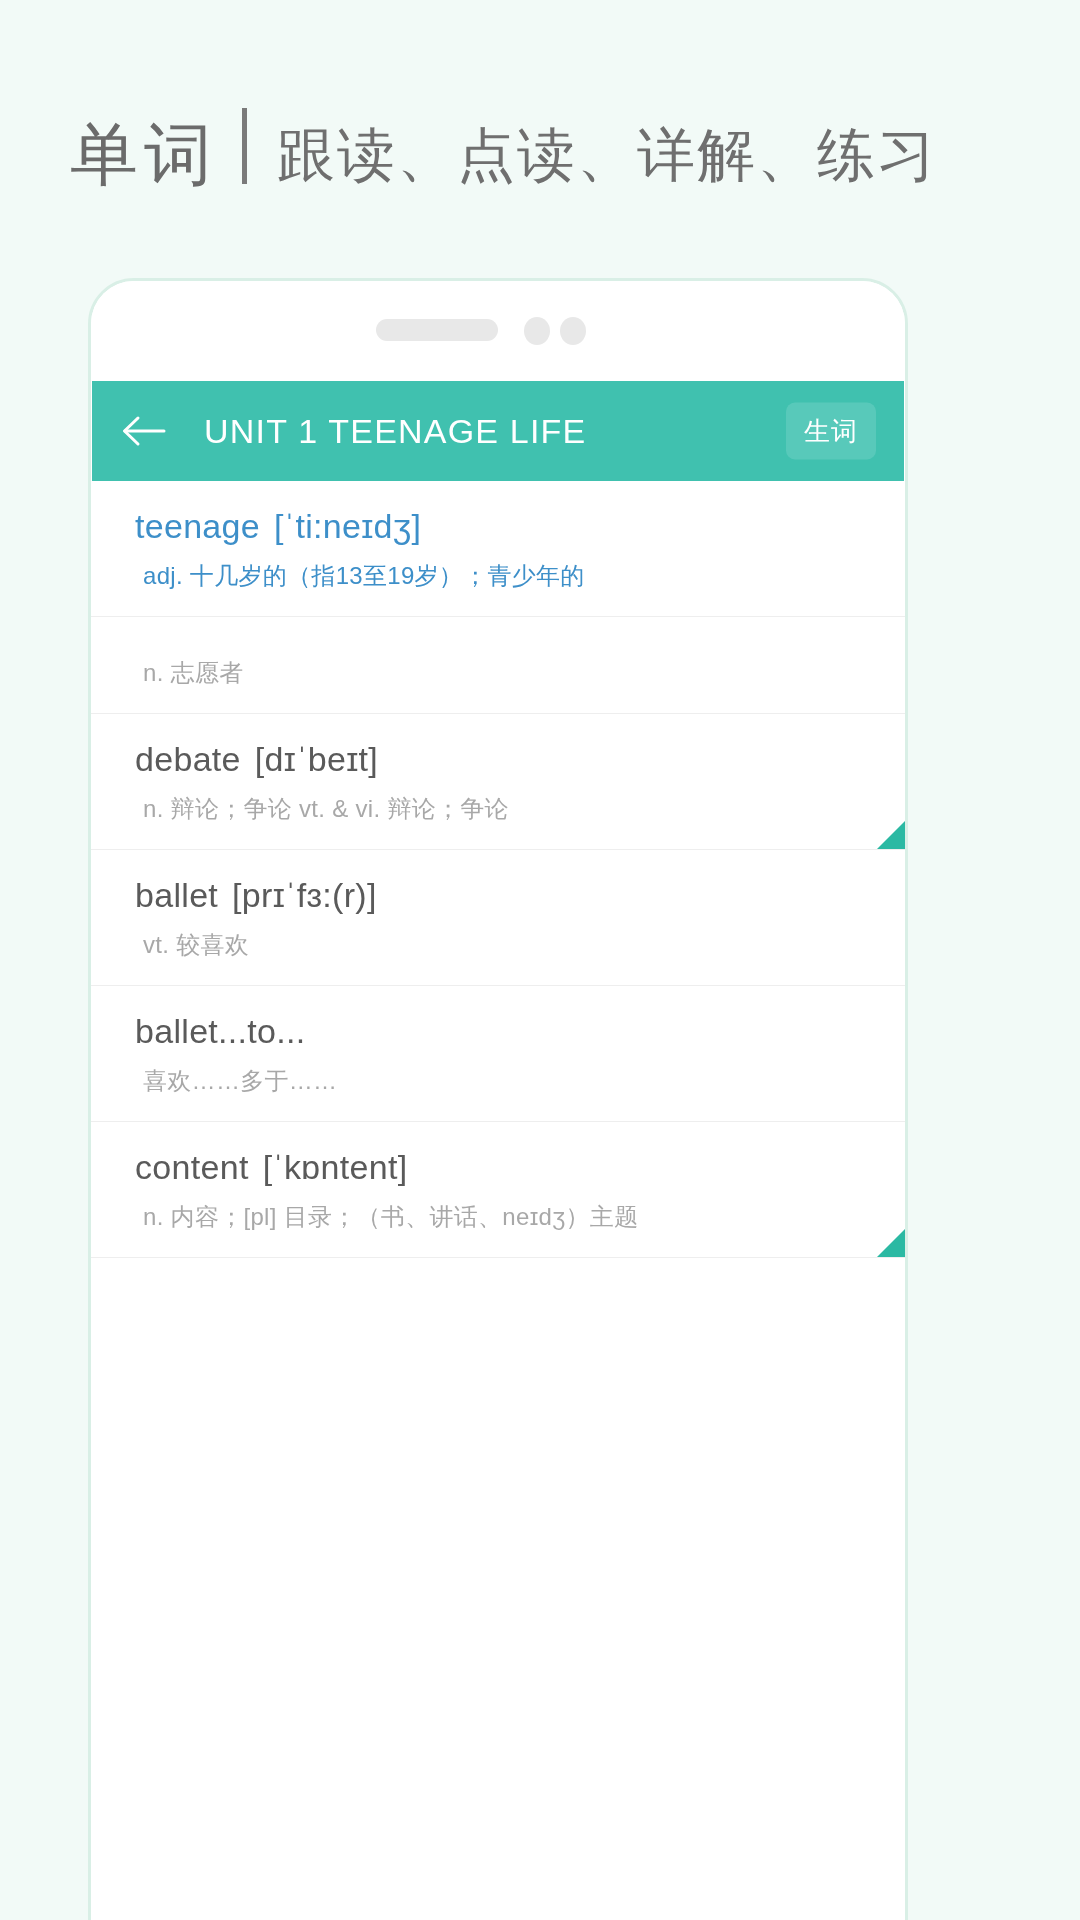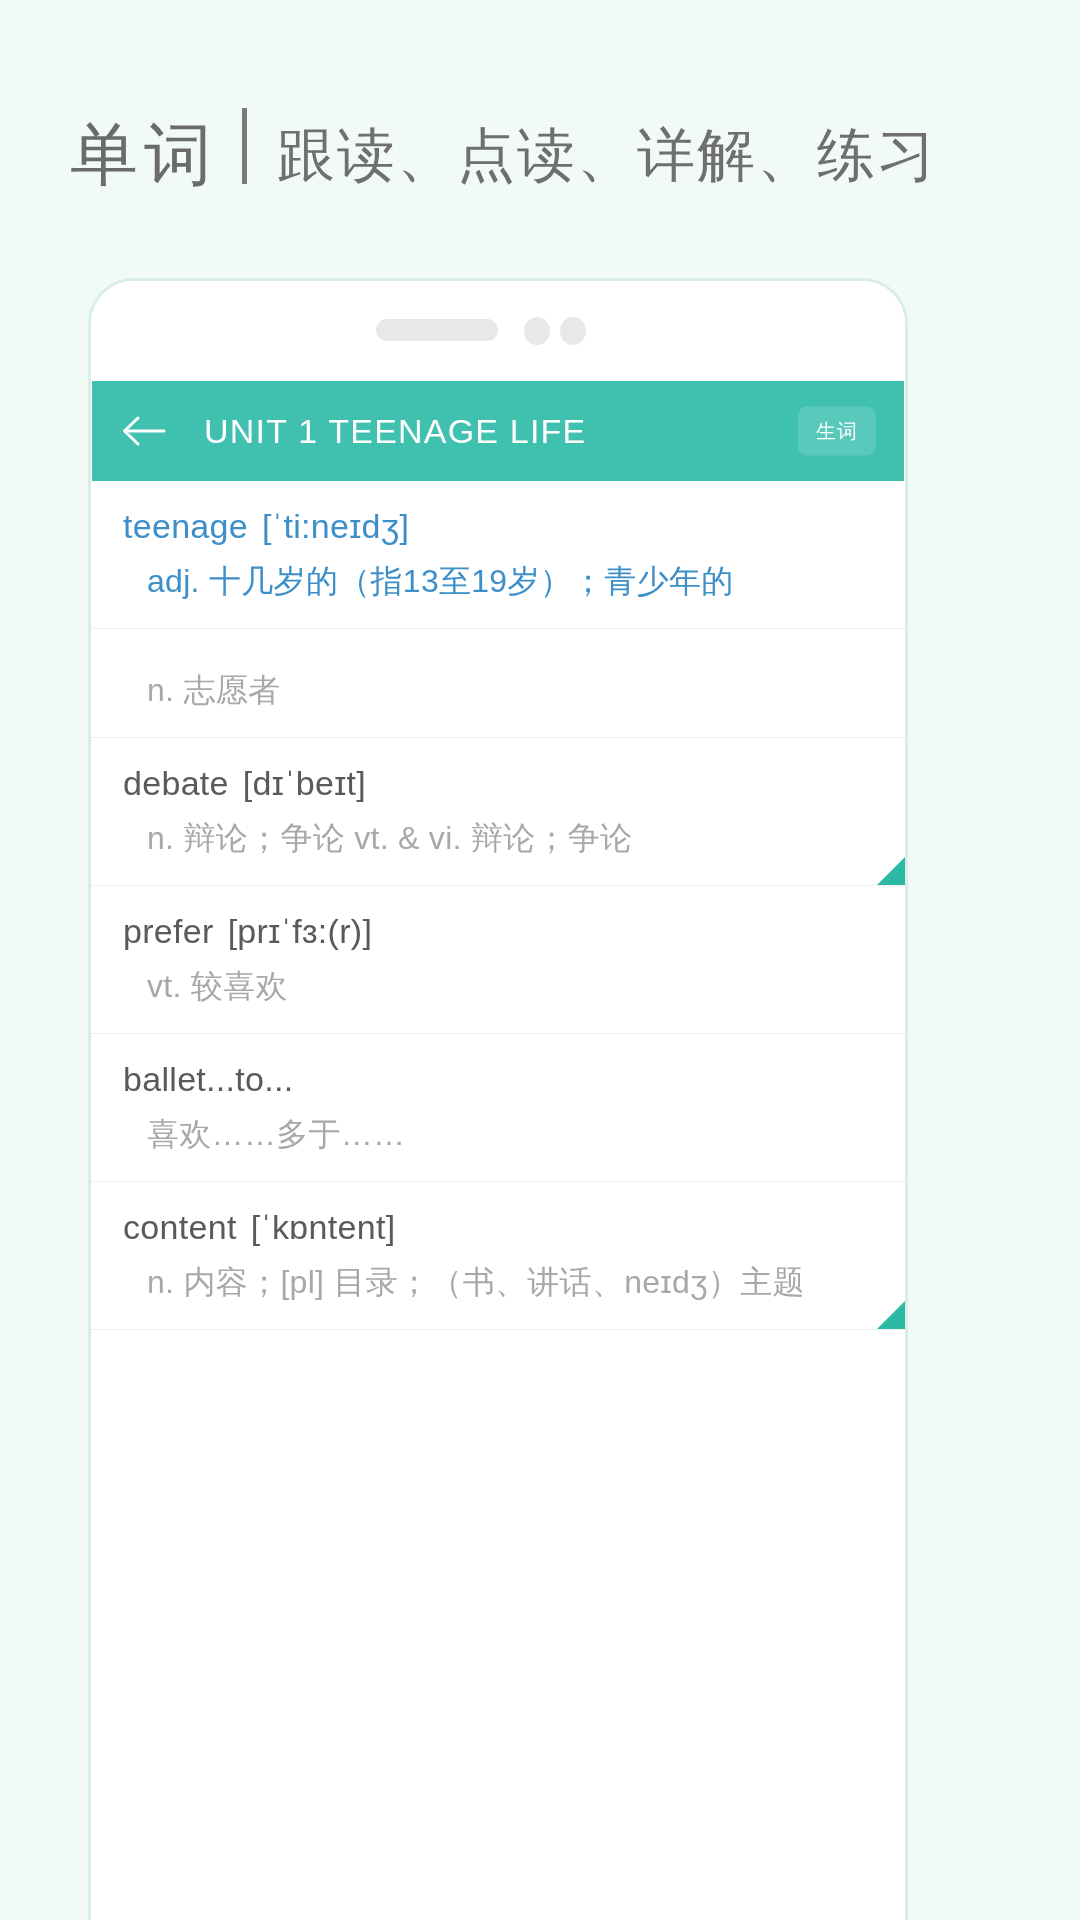--- a/index.html
+++ b/index.html
@@ -59,41 +59,41 @@
     width:54px; height:54px; display:flex; align-items:center; justify-content:center;
     margin-left:12px; cursor:pointer;
   }
   .back-icon svg { display:block; }
   .appbar-title {
     margin-left:34px; color:#ffffff; font-size:34px; letter-spacing:1.2px;
     font-weight:400; white-space:nowrap;
   }
   .newword-badge {
     position:absolute; right:28px; top:50%; transform:translateY(-50%);
-    background:#58c9ba; color:#ffffff; font-size:20px;
+    background:#58c9ba; color:#ffffff; font-size:26px;
     padding:11px 18px; border-radius:9px; letter-spacing:1px;
     cursor:pointer;
   }
 
   
   .wordlist { background:#fff; }
   .word-item {
     position:relative;
-    padding:26px 34px 24px 32px;
+    padding:26px 34px 24px 44px;
     border-bottom:1px solid #eeeeee;
   }
   .word-item:first-child { border-top:none; }
   .word-head {
     font-size:34px; color:#5a5a5a; font-weight:400;
     letter-spacing:0.3px; white-space:nowrap;
   }
   .word-head .phon { margin-left:14px; }
   .word-def {
-    margin-top:14px; margin-left:24px;
-    font-size:32px; color:#a8a8a8; letter-spacing:0.3px;
+    margin-top:14px; margin-left:8px;
+    font-size:24px; color:#a8a8a8; letter-spacing:0.3px;
     white-space:nowrap;
   }
   .word-item.active .word-head { color:#3d8fc9; }
   .word-item.active .word-def { color:#3d8fc9; }
 
   .corner-flag {
     position:absolute; right:0; bottom:0;
     width:0; height:0;
     border-left:28px solid transparent;
     border-bottom:28px solid #2bb9a3;
@@ -136,21 +136,21 @@
         </div>
         <div class="word-item">
           <div class="word-def">n. 志愿者</div>
         </div>
         <div class="word-item">
           <div class="word-head"><span>debate</span><span class="phon">[dɪˈbeɪt]</span></div>
           <div class="word-def">n. 辩论；争论 vt. &amp; vi. 辩论；争论</div>
           <div class="corner-flag"></div>
         </div>
         <div class="word-item">
-          <div class="word-head"><span>prefer</span><span class="phon">[prɪˈfɜ:(r)]</span></div>
+          <div class="word-head"><span>ballet</span><span class="phon">[prɪˈfɜ:(r)]</span></div>
           <div class="word-def">vt. 较喜欢</div>
         </div>
         <div class="word-item">
           <div class="word-head"><span>ballet...to...</span></div>
           <div class="word-def">喜欢……多于……</div>
         </div>
         <div class="word-item">
           <div class="word-head"><span>content</span><span class="phon">[ˈkɒntent]</span></div>
           <div class="word-def">n. 内容；[pl] 目录；（书、讲话、neɪdʒ）主题</div>
           <div class="corner-flag"></div>

